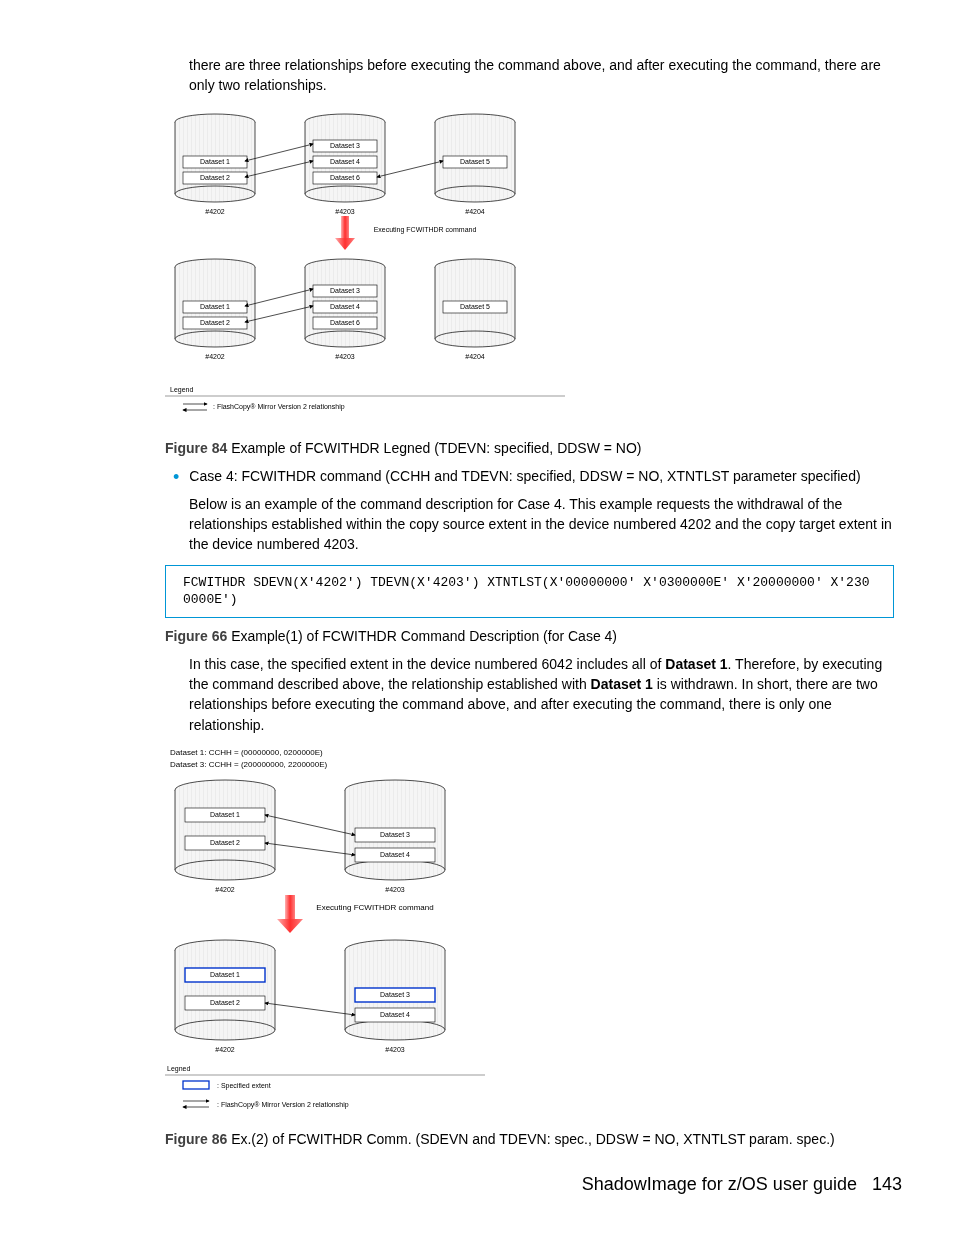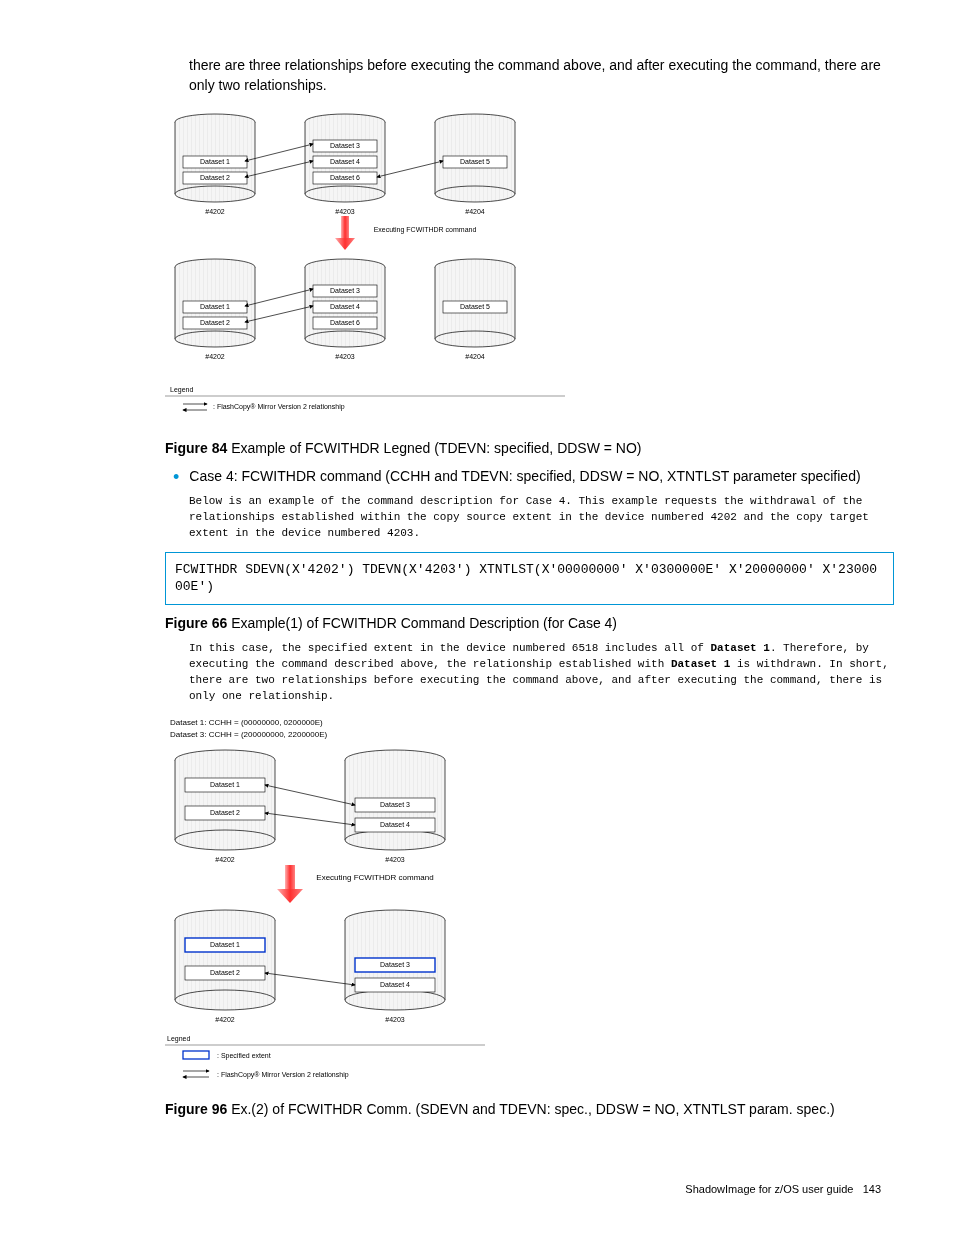--- a/index.html
+++ b/index.html
@@ -19,62 +19,61 @@
     }
     .diagram {
       margin: 8px 0 4px 0;
       display:block;
     }
     .figure-caption {
       font-size: 14px;
       margin: 6px 0 10px 0;
     }
     .figure-caption b {
-      color: #000000;
+      color: #404040;
       font-weight: bold;
     }
     .bullet-row {
       display:flex;
       align-items:flex-start;
       padding-left:8px;
       margin-bottom:8px;
     }
     .bullet-dot {
       color:#0096D6;
       font-size:18px;
       line-height:1;
       margin-right:10px;
       margin-top:2px;
     }
     .bullet-text {
       font-size:14px;
       line-height:1.45;
     }
     .body-para {
-      font-size:11px;
+      font-size:14px;
       line-height:1.45;
       padding-left:24px;
       margin-bottom:10px;
-      font-family:Liberation Mono, monospace;
     }
     .codeblock {
       border:1px solid #0096D6;
-      padding:8px 9px;
+      padding:8px 17px;
       font-family:"Courier New",monospace;
       font-size:13px;
       line-height:1.35;
       margin:2px 0 10px 0;
       white-space:pre-wrap;
       word-break:break-all;
     }
     .footer {
       position:absolute;
       bottom:40px;
-      right:73px;
-      font-size:11px;
+      right:52px;
+      font-size:18px;
     }
     text { font-family: Arial; }
     .ds-label { font-size:7px; fill:#000; text-anchor:middle; }
     .dev-label { font-size:7px; fill:#000; text-anchor:middle; }
     .leg-label { font-size:7px; fill:#000; }
     .exec-label { font-size:7px; fill:#000; text-anchor:middle; }
     .cchh-label { font-size:8px; fill:#000; }
   </style>
 </head>
 <body>
@@ -204,21 +203,21 @@
 </div>
 <div class="body-para">Below is an example of the command description for Case 4. This example requests the withdrawal of the relationships established within the copy source extent in the device numbered 4202 and the copy target extent in the device numbered 4203.</div>
 
 <div class="codeblock">FCWITHDR SDEVN(X'4202') TDEVN(X'4203') XTNTLST(X'00000000' X'0300000E' X'20000000' X'2300000E')</div>
 
 <div class="figure-caption">
   <b>Figure 66</b><span> Example(1) of FCWITHDR Command Description (for Case 4)</span>
 </div>
 
 <div class="body-para">
-  <span>In this case, the specified extent in the device numbered 6518 includes all of </span><b>Dataset 1</b><span>. Therefore, by executing the command described above, the relationship established with </span><b>Dataset 1</b><span> is withdrawn. In short, there are two relationships before executing the command above, and after executing the command, there is only one relationship.</span>
+  <span>In this case, the specified extent in the device numbered 6042 includes all of </span><b>Dataset 1</b><span>. Therefore, by executing the command described above, the relationship established with </span><b>Dataset 1</b><span> is withdrawn. In short, there are two relationships before executing the command above, and after executing the command, there is only one relationship.</span>
 </div>
 
 <svg class="diagram" width="320" height="380" viewBox="0 0 320 380">
   <defs>
     <pattern id="hatch2" patternUnits="userSpaceOnUse" width="4" height="4">
       <rect width="4" height="4" fill="#f5f5f5"></rect>
       <line x1="0" y1="0" x2="0" y2="4" stroke="#ccc" stroke-width="0.5"></line>
     </pattern>
     <marker id="arrowC" markerWidth="6" markerHeight="6" refX="5" refY="3" orient="auto">
         <path d="M0,0 L6,3 L0,6 z" fill="#000"></path>
@@ -300,18 +299,18 @@
   <text class="leg-label" x="2" y="326">Legned</text>
   <line x1="0" y1="330" x2="320" y2="330" stroke="#000" stroke-width="0.4"></line>
   <rect x="18" y="336" width="26" height="8" fill="none" stroke="#0033cc" stroke-width="1.3"></rect>
   <text class="leg-label" x="52" y="343">: Specified extent</text>
   <line x1="18" y1="356" x2="44" y2="356" stroke="#000" stroke-width="0.7" marker-end="url(#arrowC)"></line>
   <line x1="44" y1="362" x2="18" y2="362" stroke="#000" stroke-width="0.7" marker-end="url(#arrowC)"></line>
   <text class="leg-label" x="52" y="362">: FlashCopy® Mirror Version 2 relationship</text>
 </svg>
 
 <div class="figure-caption">
-  <b>Figure 96</b><span> Ex.(2) of FCWITHDR Comm. (SDEVN and TDEVN: spec., DDSW = NO, XTNTLST param. spec.)</span>
+  <b>Figure 86</b><span> Ex.(2) of FCWITHDR Comm. (SDEVN and TDEVN: spec., DDSW = NO, XTNTLST param. spec.)</span>
 </div>
 
 <div class="footer">
   <span>ShadowImage for z/OS user guide</span>&nbsp;&nbsp;&nbsp;<span>143</span>
 </div>
 
 </body></html>

